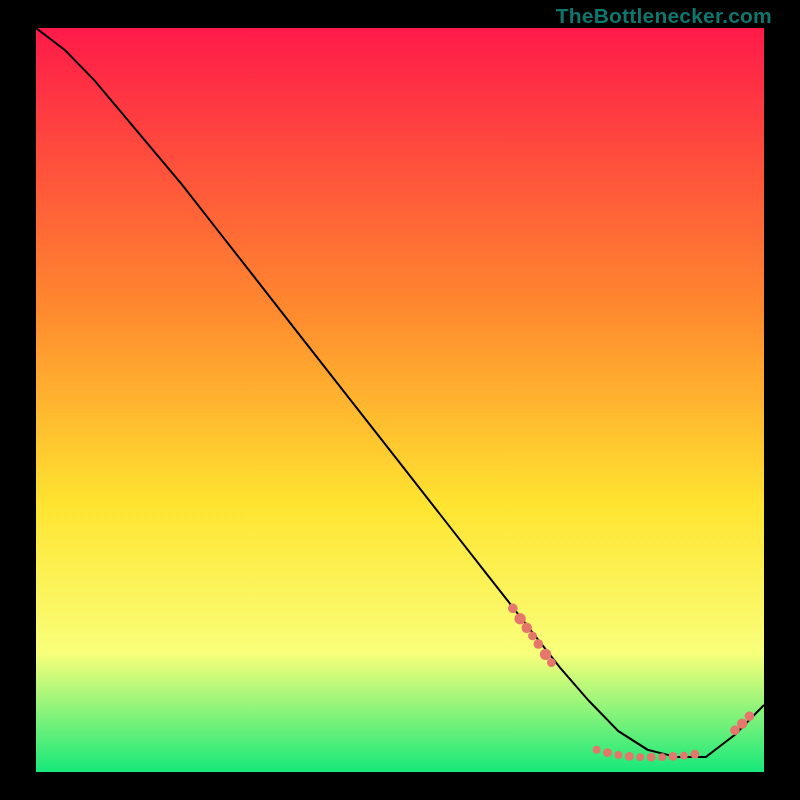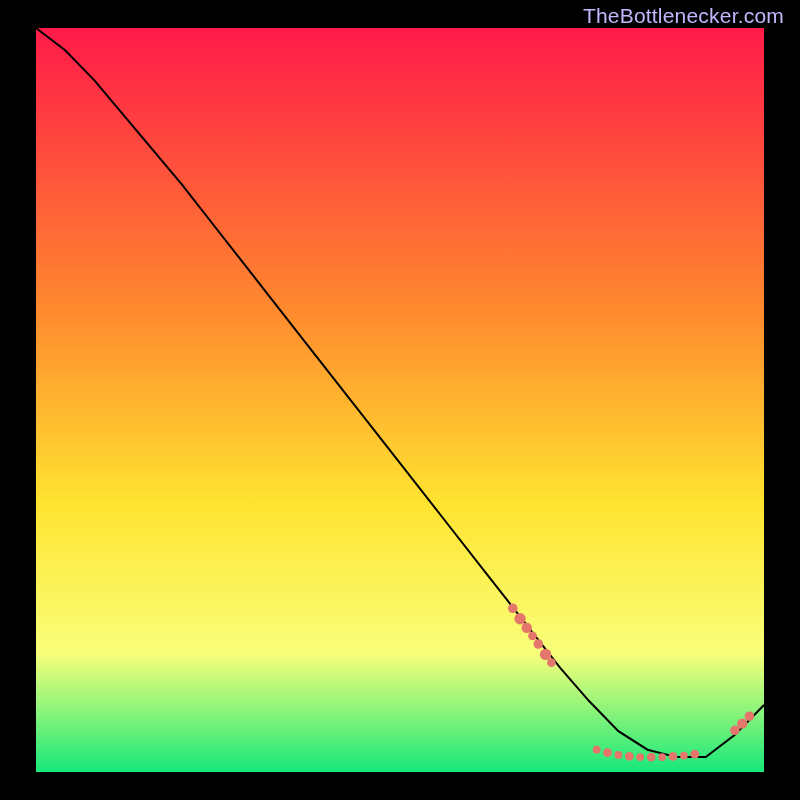--- a/index.html
+++ b/index.html
@@ -13,24 +13,24 @@
   }
   .frame {
     position: relative;
     width: 800px;
     height: 800px;
     background: #000;
   }
   .watermark {
     position: absolute;
     top: 4px;
-    right: 16px;
-    color: #c4b5fd;
+    right: 28px;
+    color: #0f766e;
     font-size: 21px;
-    font-weight: 400;
+    font-weight: 700;
     letter-spacing: 0.2px;
     z-index: 5;
   }
   .plot {
     position: absolute;
     left: 36px;
     top: 28px;
     width: 728px;
     height: 744px;
   }

